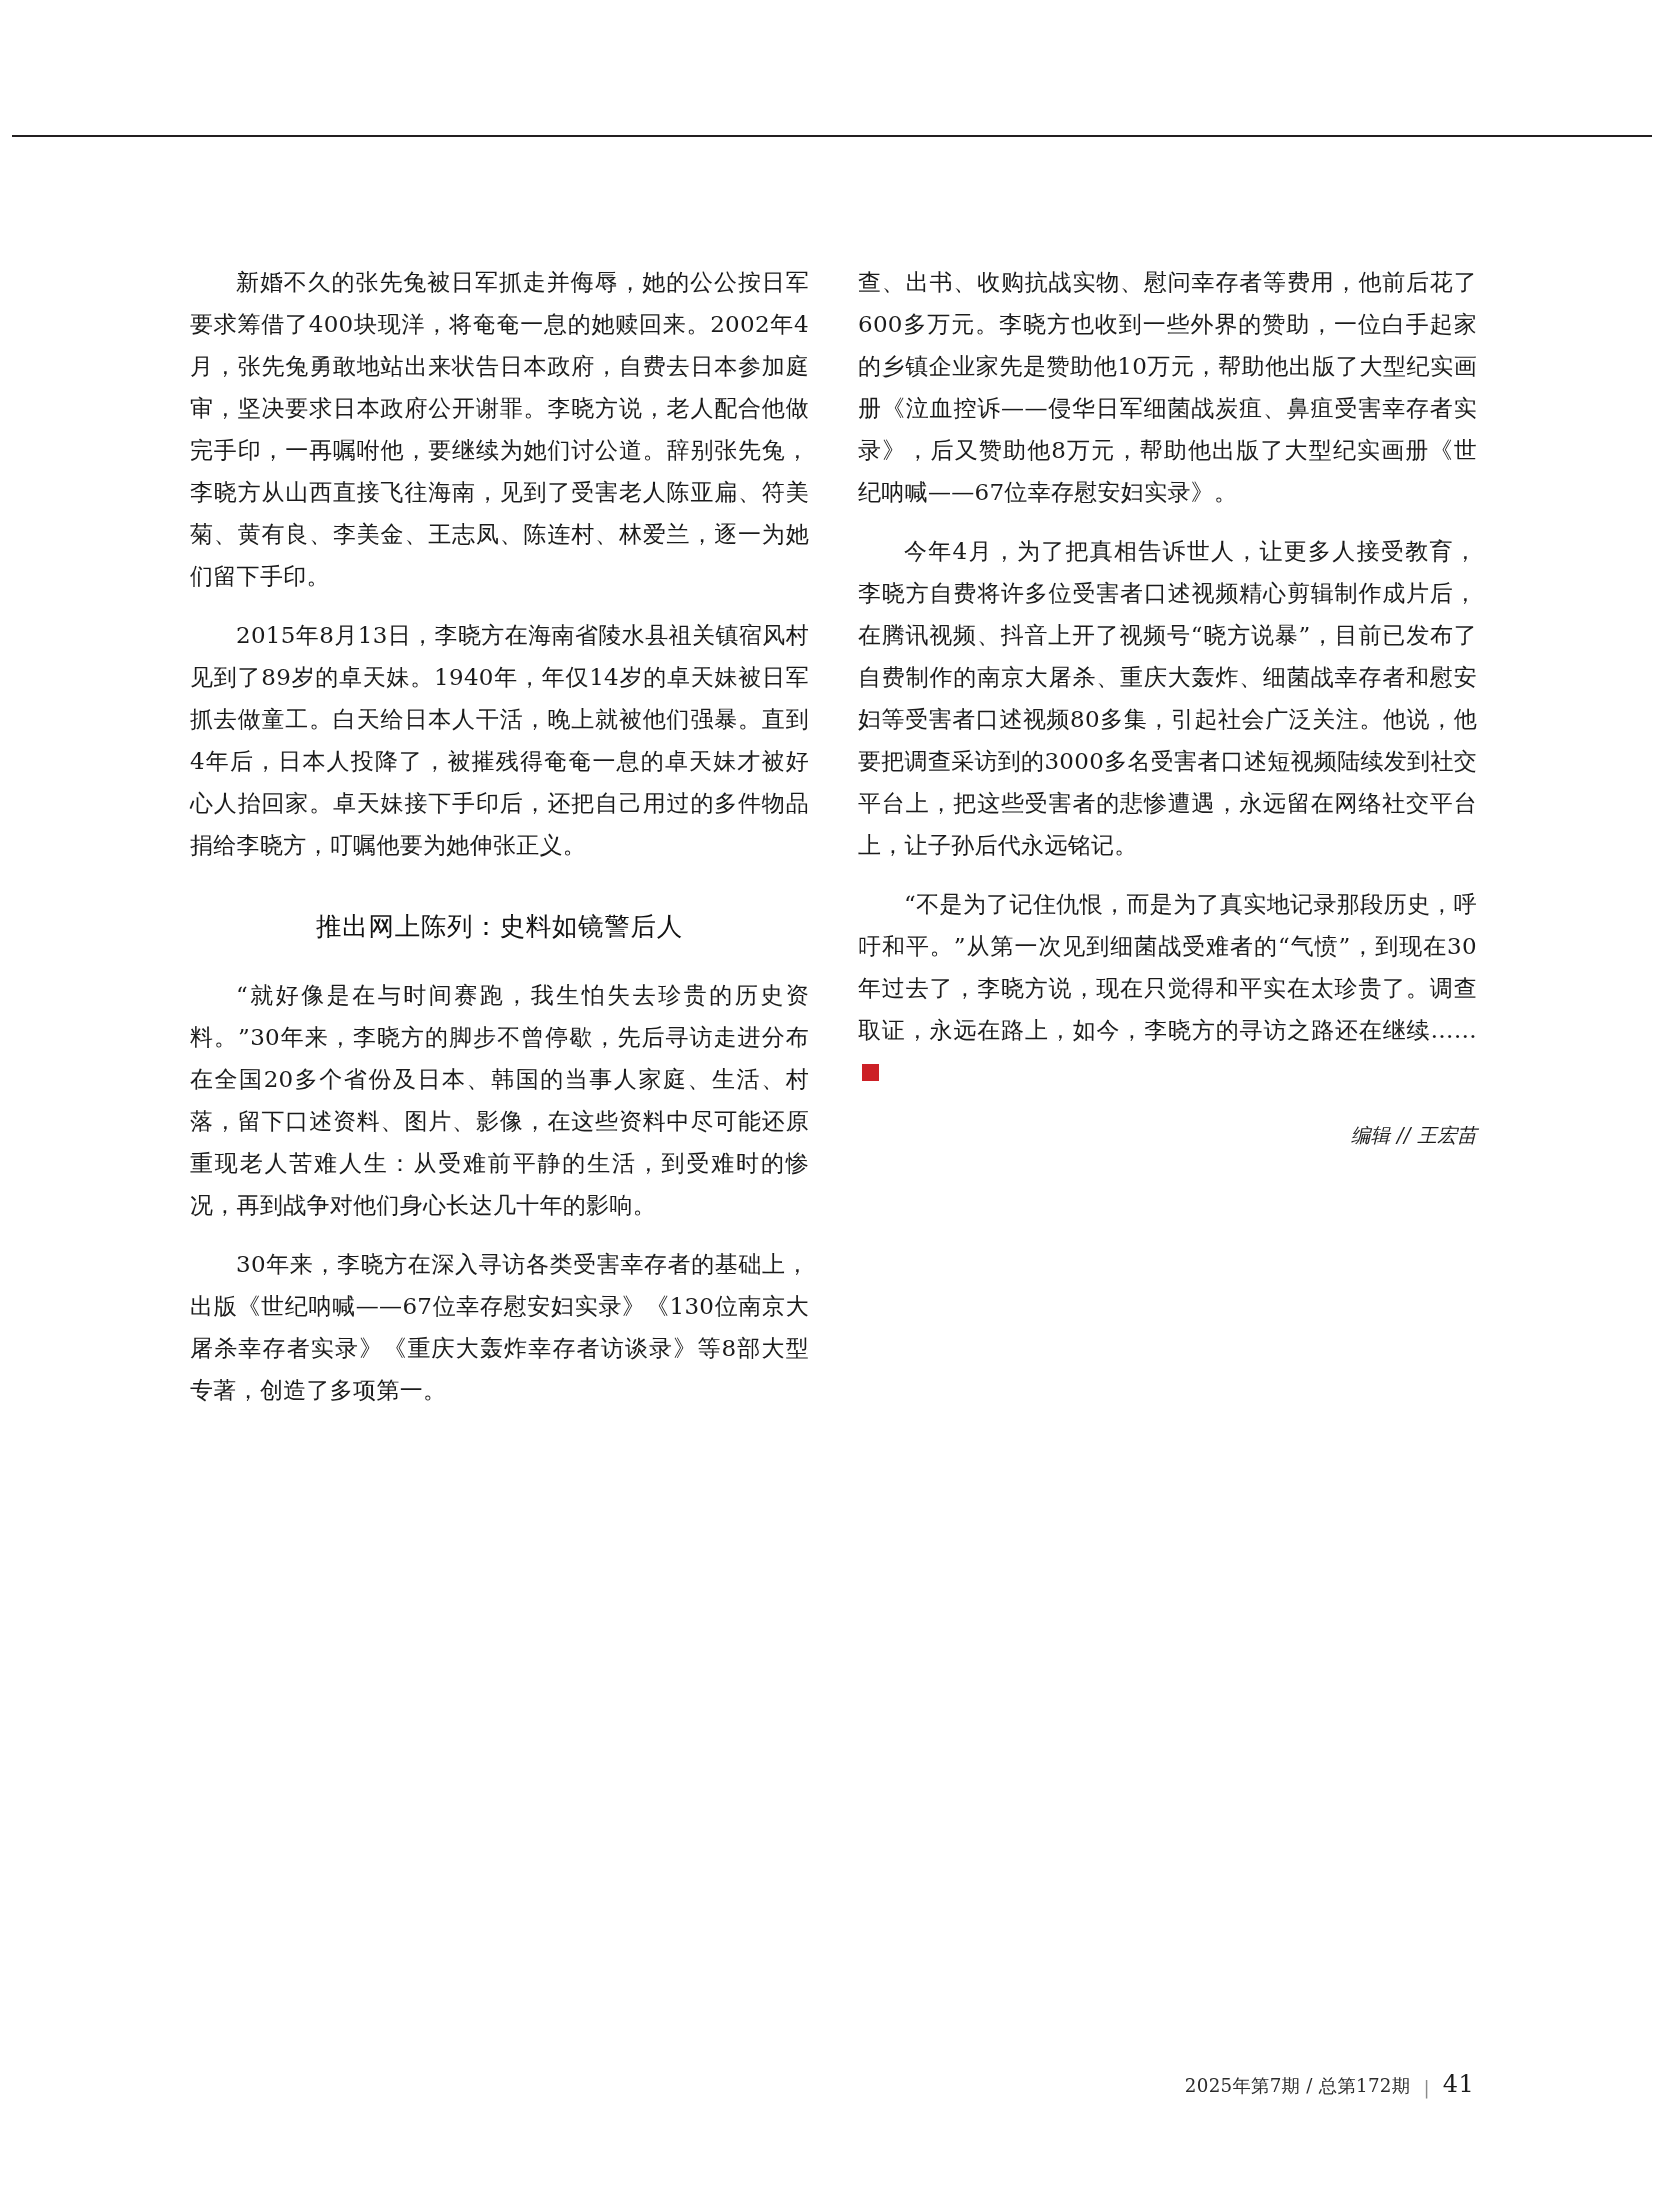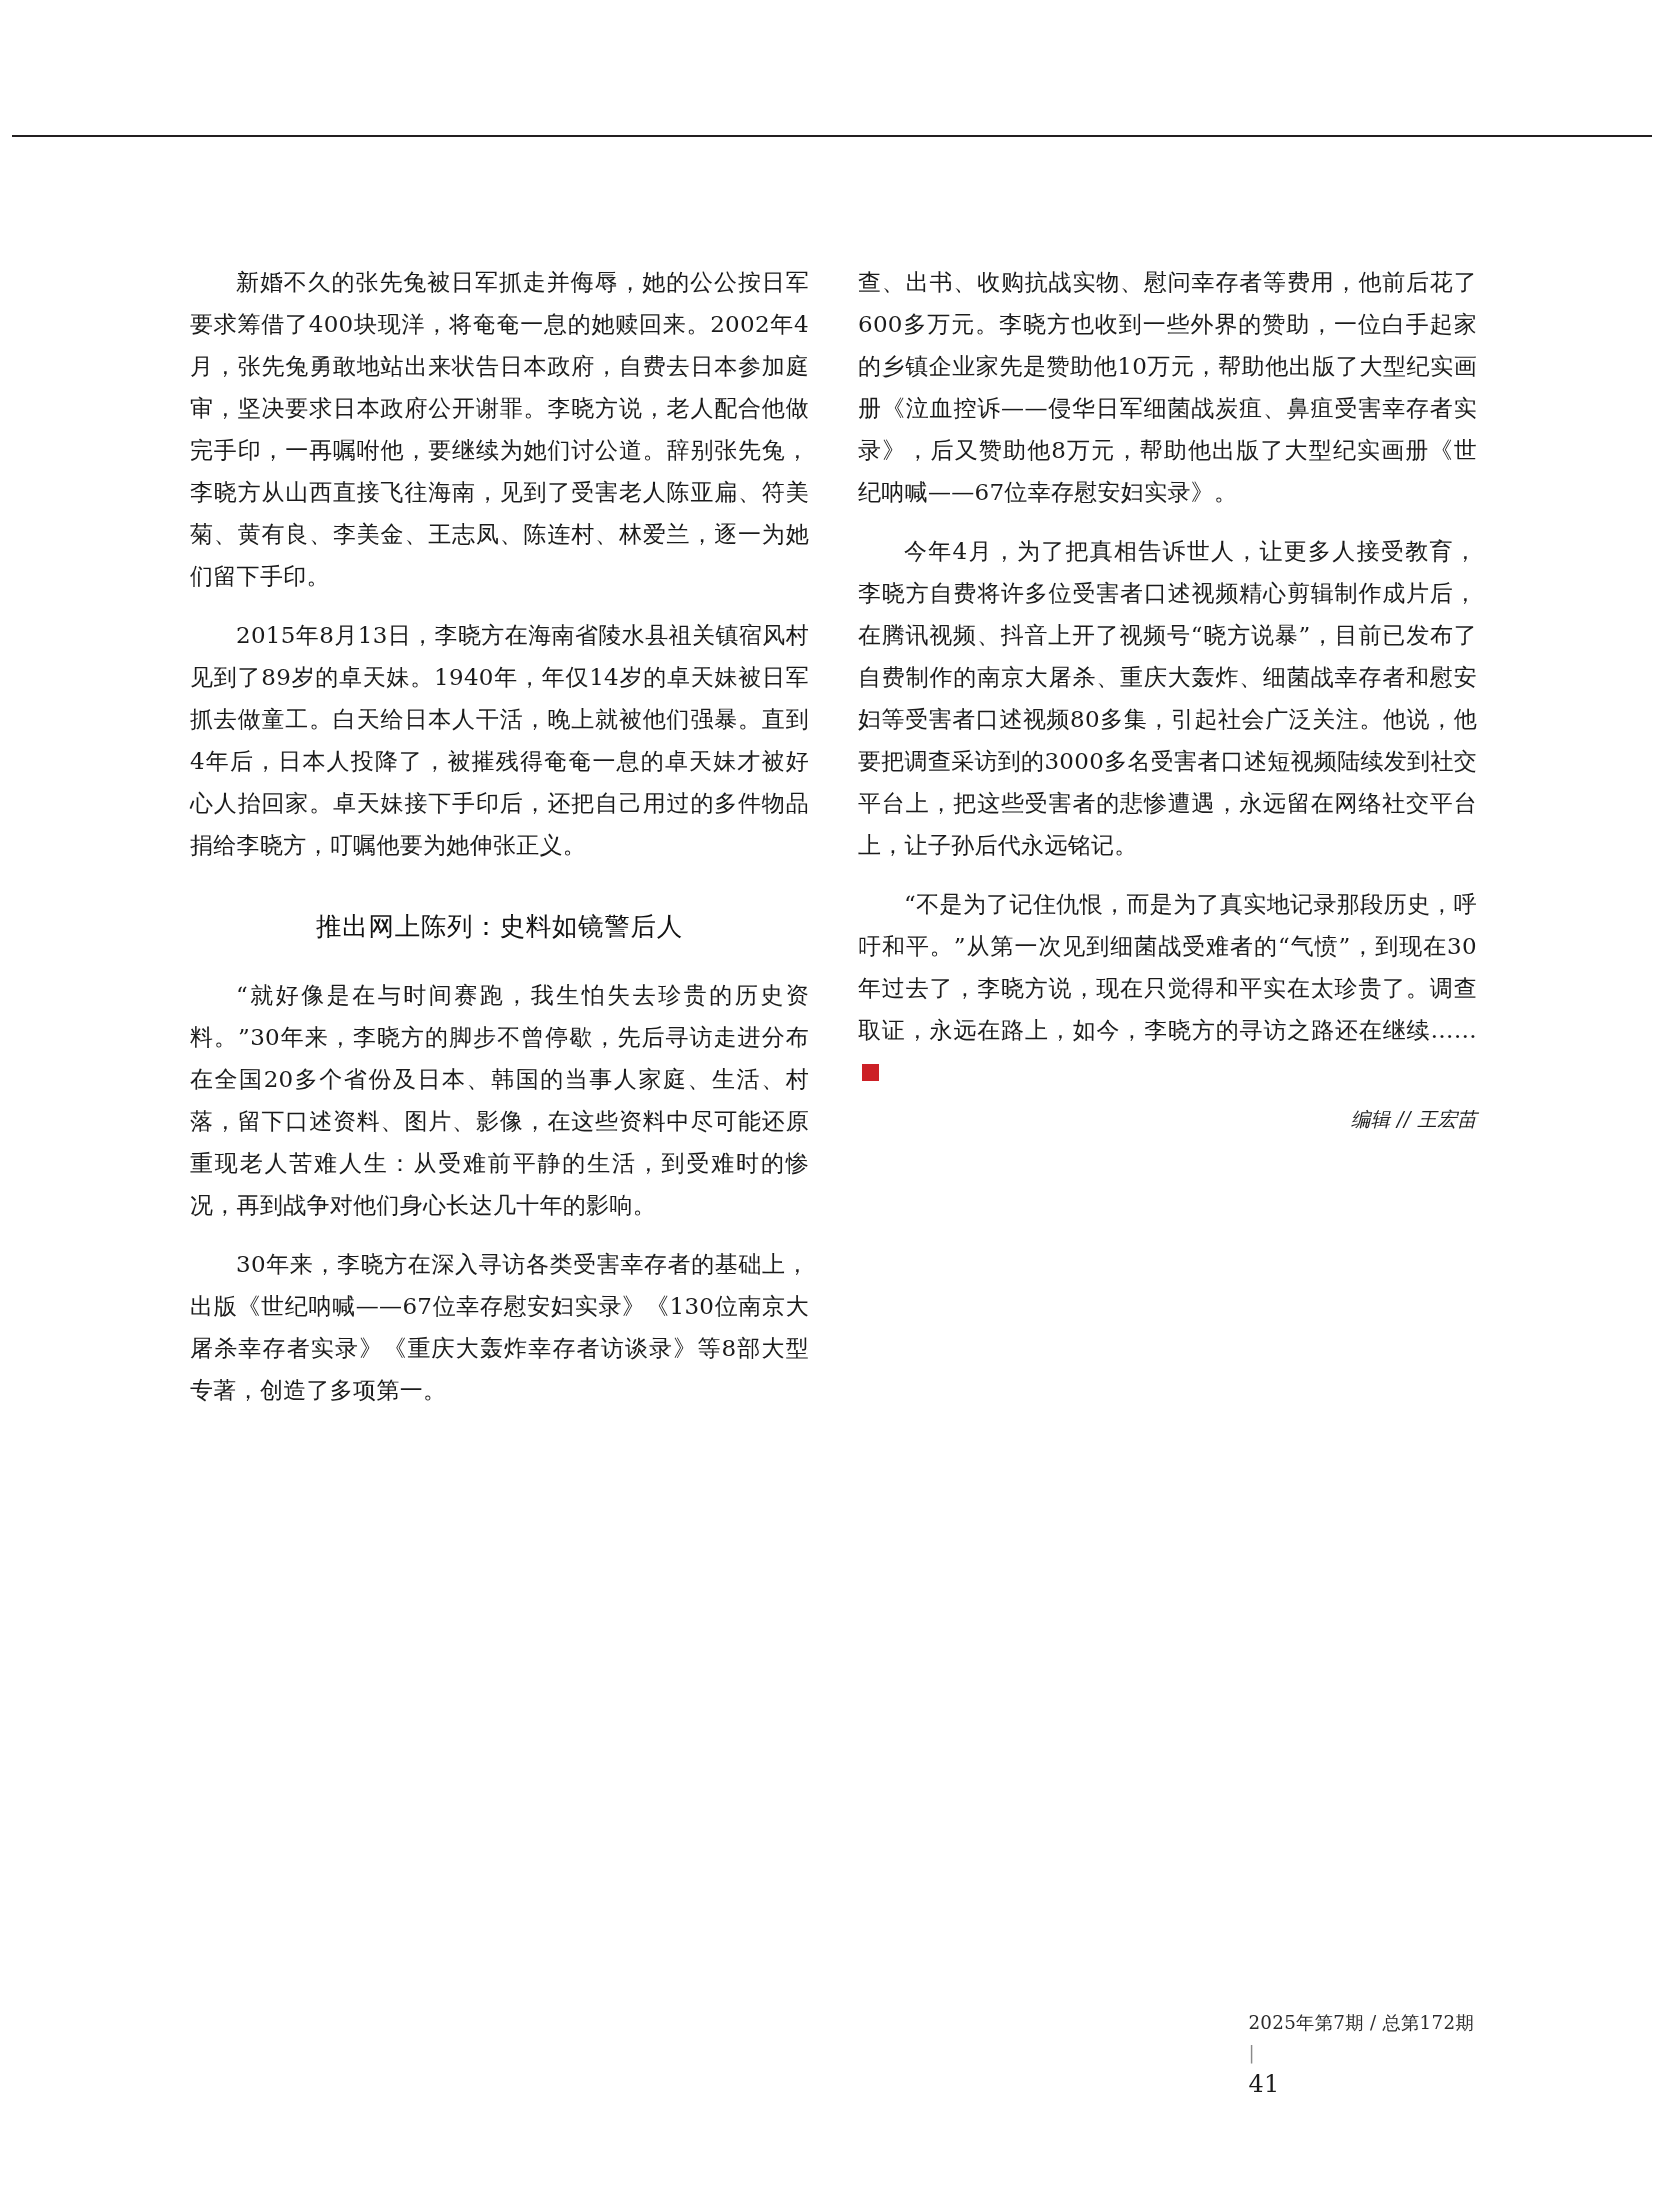--- a/index.html
+++ b/index.html
@@ -68,40 +68,39 @@
     color: #ffffff;
     font-family: "DejaVu Sans", "Liberation Sans", sans-serif;
     font-size: 13px;
     font-weight: bold;
     line-height: 17px;
     text-align: center;
     vertical-align: 2.6px;
     margin-left: 3.9px;
   }
   .editor-line {
-    margin-top: 13px;
+    margin-top: 29px;
     text-align: right;
     font-family: "DejaVu Serif", "Liberation Serif", serif;
     font-style: italic;
     font-size: 19.6px;
     color: #1b1b1b;
     letter-spacing: 0.3px;
   }
   .footer {
     position: absolute;
     right: 190px;
     bottom: 107px;
     display: flex;
-    align-items: flex-start;
-    gap: 7px;
+    align-items: flex-end;
+    gap: 13px;
     font-family: "DejaVu Serif", "Liberation Serif", serif;
     font-size: 18.3px;
     color: #2b2b2b;
     letter-spacing: 0.3px;
-    flex-direction: column;
   }
   .footer .sep {
     color: #8a8a8a;
   }
   .footer .pageno {
     font-size: 24px;
     color: #1b1b1b;
   }
 </style>
 </head>

